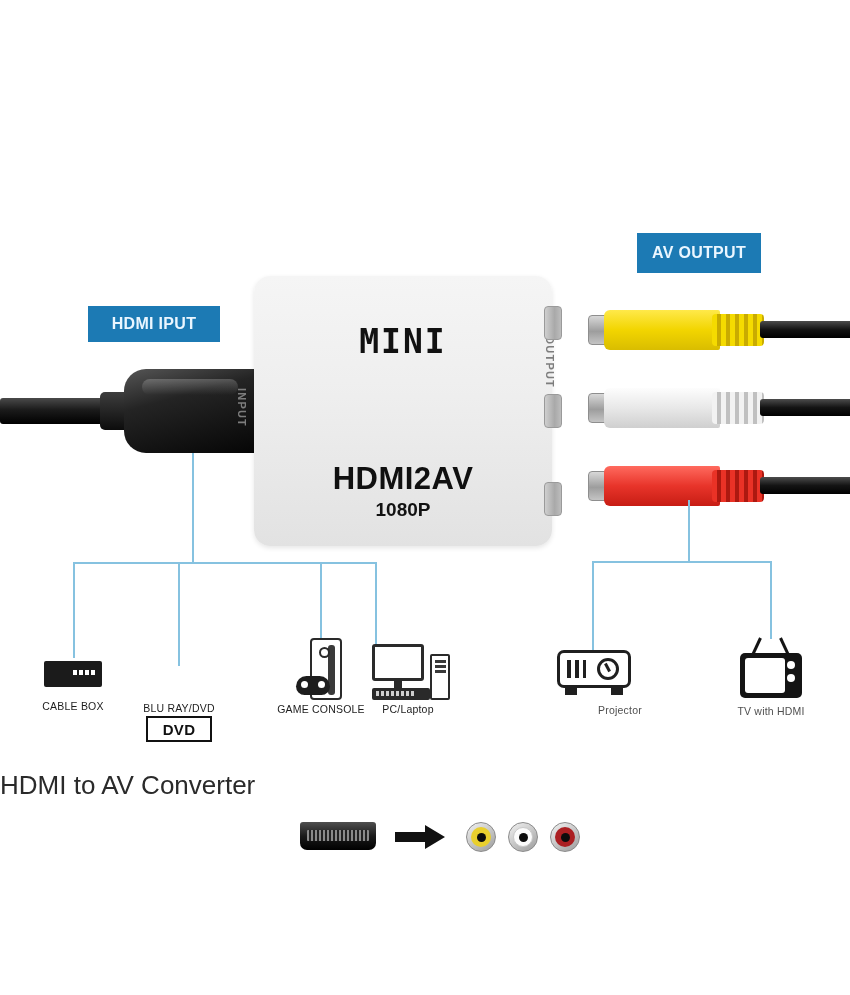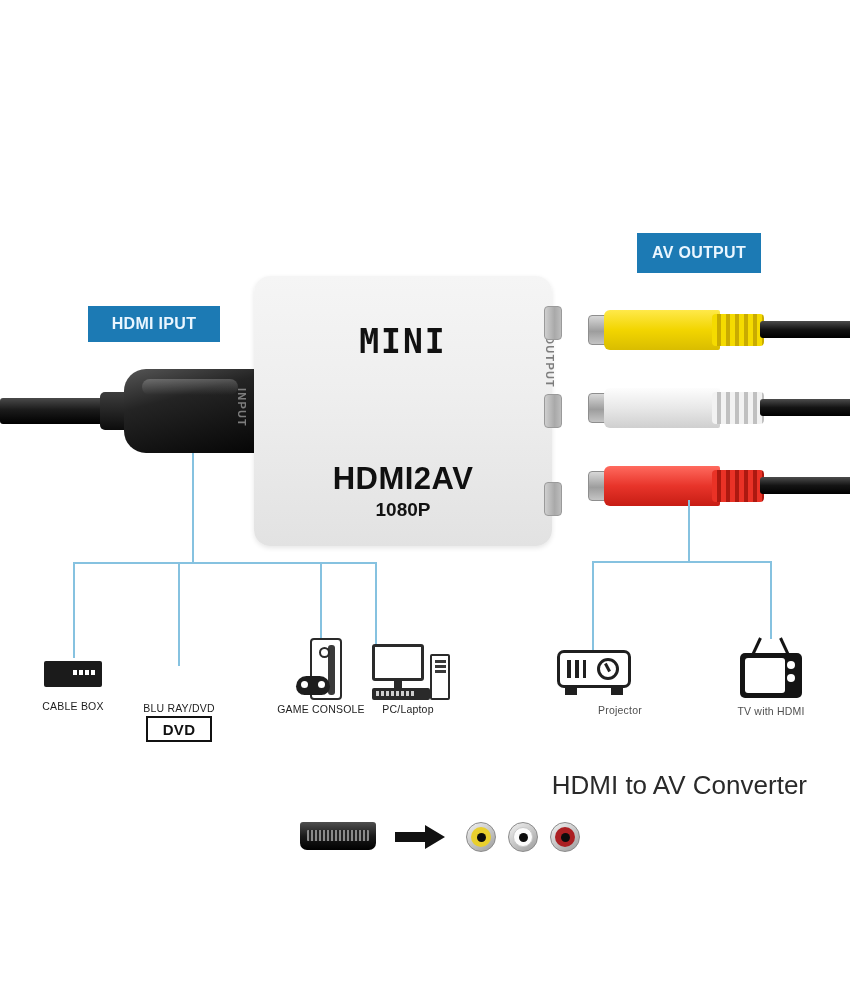--- a/index.html
+++ b/index.html
@@ -251,21 +251,21 @@
   }
   .icon-tv .set::after {
     content:""; position:absolute; right: 7px; top: 8px;
     width: 8px; height: 8px; background:#fff; border-radius:50%;
     box-shadow: 0 13px 0 #fff;
   }
 
   
   .caption {
     position: absolute; left: 0; top: 770px; width: 807px;
-    text-align: right; font-size: 26px; color: #2a2a2a; font-weight: 400;
+    text-align: left; font-size: 26px; color: #2a2a2a; font-weight: 400;
   }
   .hdmi-plug {
     position: absolute; left: 300px; top: 822px; width: 76px; height: 28px;
     background: linear-gradient(180deg,#4f4f4f,#1a1a1a 50%,#000);
     border-radius: 3px 3px 7px 7px;
   }
   .hdmi-plug::after {
     content:""; position:absolute; left: 7px; top: 8px; width: 62px; height: 11px;
     background: repeating-linear-gradient(90deg,#8a8a8a 0 2px,#222 2px 4px);
     border-radius: 1px;

